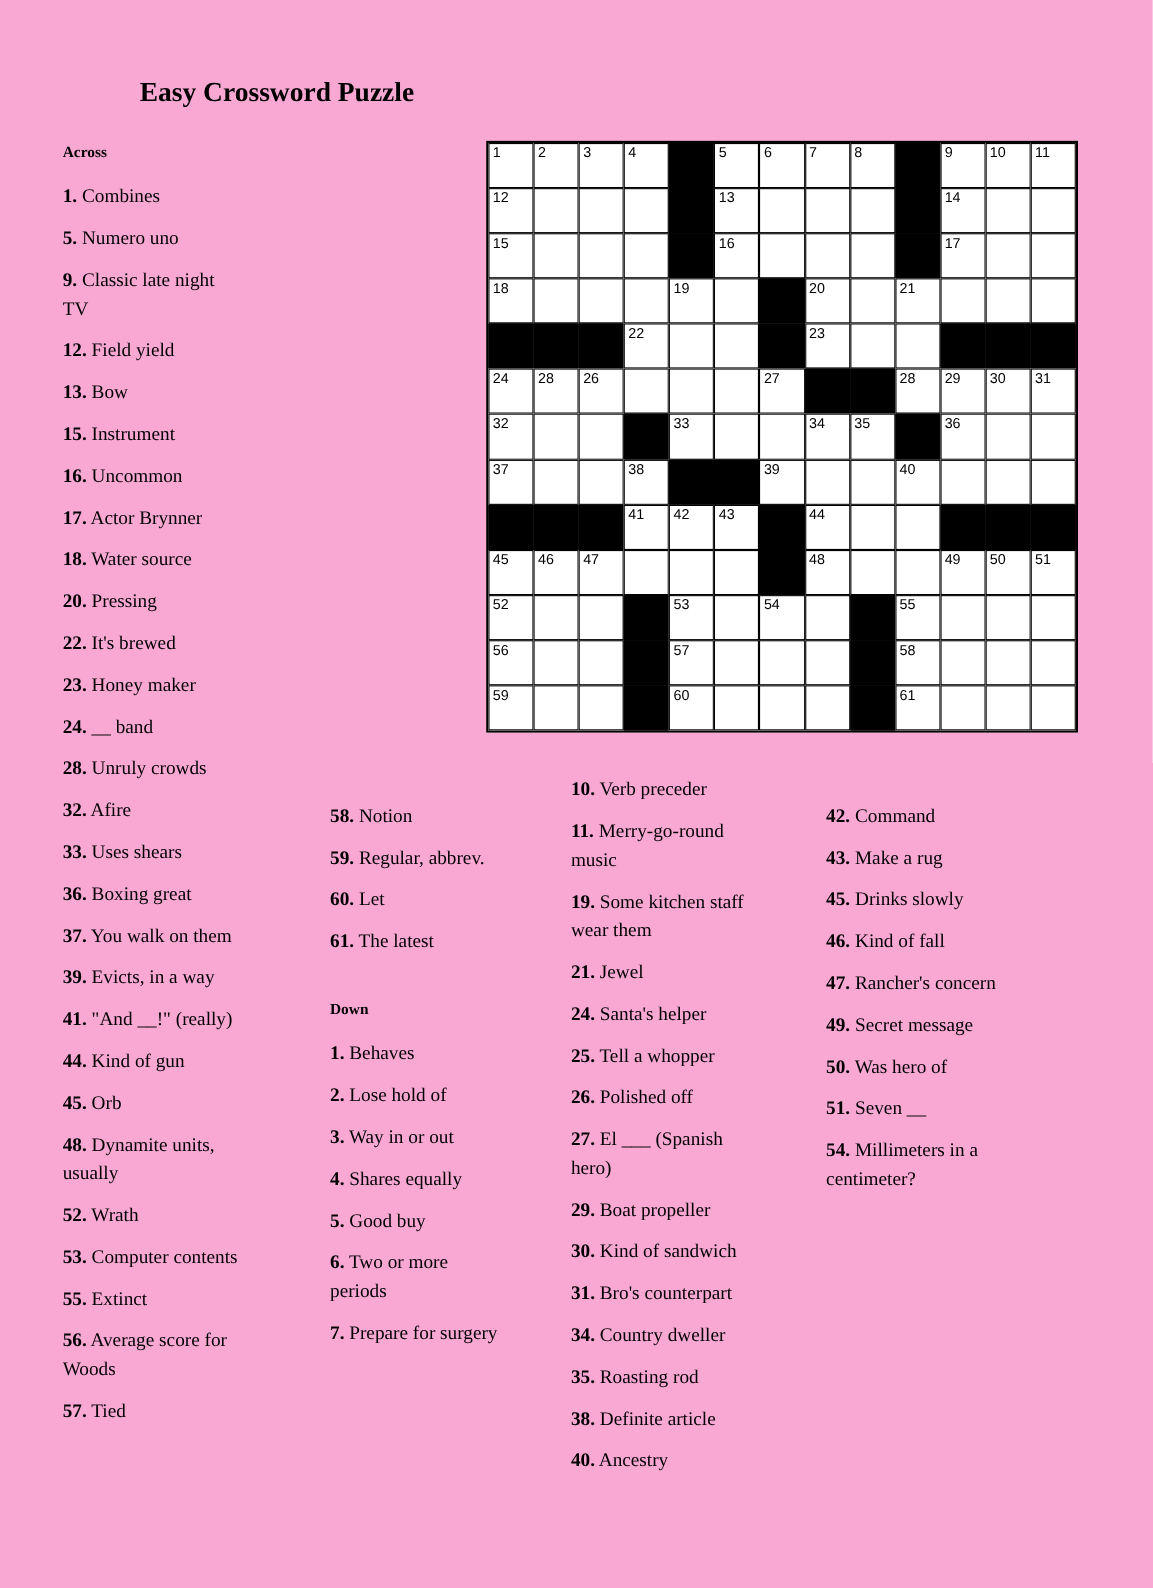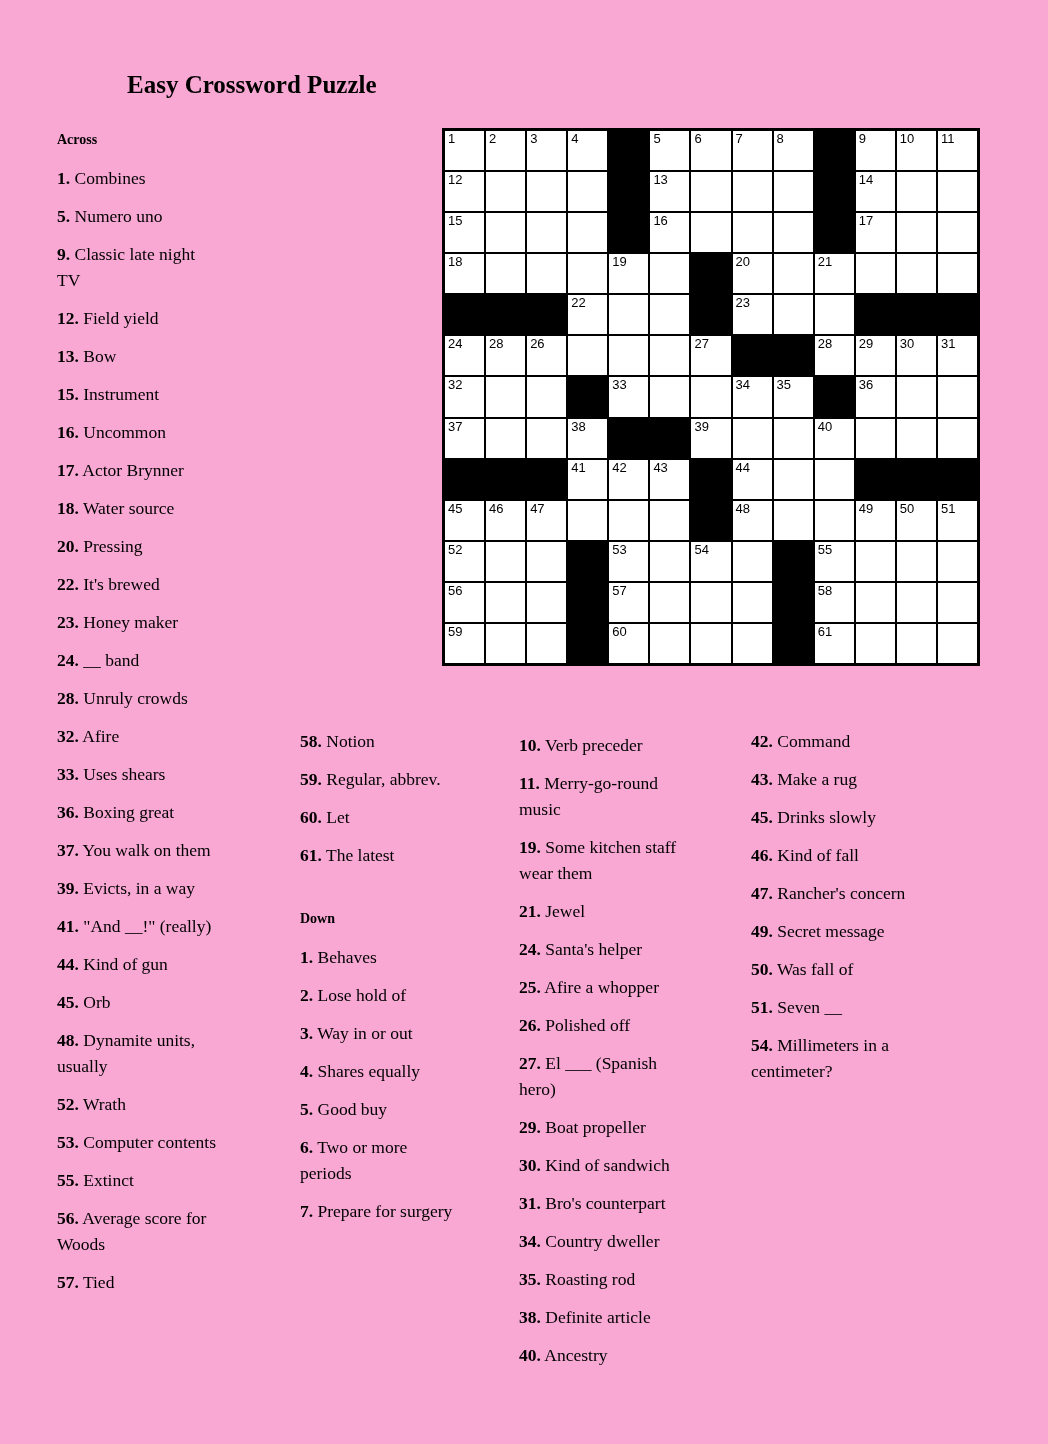--- a/index.html
+++ b/index.html
@@ -55,21 +55,21 @@
     font-size: 13px;
     line-height: 14px;
     color: #000000;
   }
   .clue-col {
     position: absolute;
     overflow: hidden;
   }
   #col-0 { left: 57px;  top: 127px; width: 222px; }
   #col-1 { left: 288px; top: 728px; width: 214px; margin-left: 12px; }
-  #col-2 { left: 519px; top: 732px; width: 226px; }
+  #col-2 { left: 519px; top: 704px; width: 226px; }
   #col-3 { left: 751px; top: 728px; width: 222px; }
   .clue-heading {
     font-size: 14px;
     line-height: 26px;
     font-weight: 700;
     margin: 38px 0 12px 0;
   }
   .clue-heading:first-child { margin-top: 0; }
   .clue {
     font-size: 17.5px;
@@ -427,37 +427,37 @@
       <div class="clue"><span class="cnum">7.</span> <span class="ctext">Prepare for surgery</span></div>
     </div>
   <div class="clue-col" id="col-2">
       <div class="clue"><span class="cnum">10.</span> <span class="ctext">Verb preceder</span></div>
       <div class="clue"><span class="cnum">11.</span> <span class="ctext">Merry-go-round
 music</span></div>
       <div class="clue"><span class="cnum">19.</span> <span class="ctext">Some kitchen staff
 wear them</span></div>
       <div class="clue"><span class="cnum">21.</span> <span class="ctext">Jewel</span></div>
       <div class="clue"><span class="cnum">24.</span> <span class="ctext">Santa's helper</span></div>
-      <div class="clue"><span class="cnum">25.</span> <span class="ctext">Afire a whopper</span></div>
+      <div class="clue"><span class="cnum">25.</span> <span class="ctext">Tell a whopper</span></div>
       <div class="clue"><span class="cnum">26.</span> <span class="ctext">Polished off</span></div>
       <div class="clue"><span class="cnum">27.</span> <span class="ctext">El ___ (Spanish
 hero)</span></div>
       <div class="clue"><span class="cnum">29.</span> <span class="ctext">Boat propeller</span></div>
       <div class="clue"><span class="cnum">30.</span> <span class="ctext">Kind of sandwich</span></div>
       <div class="clue"><span class="cnum">31.</span> <span class="ctext">Bro's counterpart</span></div>
       <div class="clue"><span class="cnum">34.</span> <span class="ctext">Country dweller</span></div>
       <div class="clue"><span class="cnum">35.</span> <span class="ctext">Roasting rod</span></div>
       <div class="clue"><span class="cnum">38.</span> <span class="ctext">Definite article</span></div>
       <div class="clue"><span class="cnum">40.</span> <span class="ctext">Ancestry</span></div>
     </div>
   <div class="clue-col" id="col-3">
       <div class="clue"><span class="cnum">42.</span> <span class="ctext">Command</span></div>
       <div class="clue"><span class="cnum">43.</span> <span class="ctext">Make a rug</span></div>
       <div class="clue"><span class="cnum">45.</span> <span class="ctext">Drinks slowly</span></div>
       <div class="clue"><span class="cnum">46.</span> <span class="ctext">Kind of fall</span></div>
       <div class="clue"><span class="cnum">47.</span> <span class="ctext">Rancher's concern</span></div>
       <div class="clue"><span class="cnum">49.</span> <span class="ctext">Secret message</span></div>
-      <div class="clue"><span class="cnum">50.</span> <span class="ctext">Was fall of</span></div>
+      <div class="clue"><span class="cnum">50.</span> <span class="ctext">Was hero of</span></div>
       <div class="clue"><span class="cnum">51.</span> <span class="ctext">Seven __</span></div>
       <div class="clue"><span class="cnum">54.</span> <span class="ctext">Millimeters in a
 centimeter?</span></div>
     </div>
 </div>
 
 </body></html>

